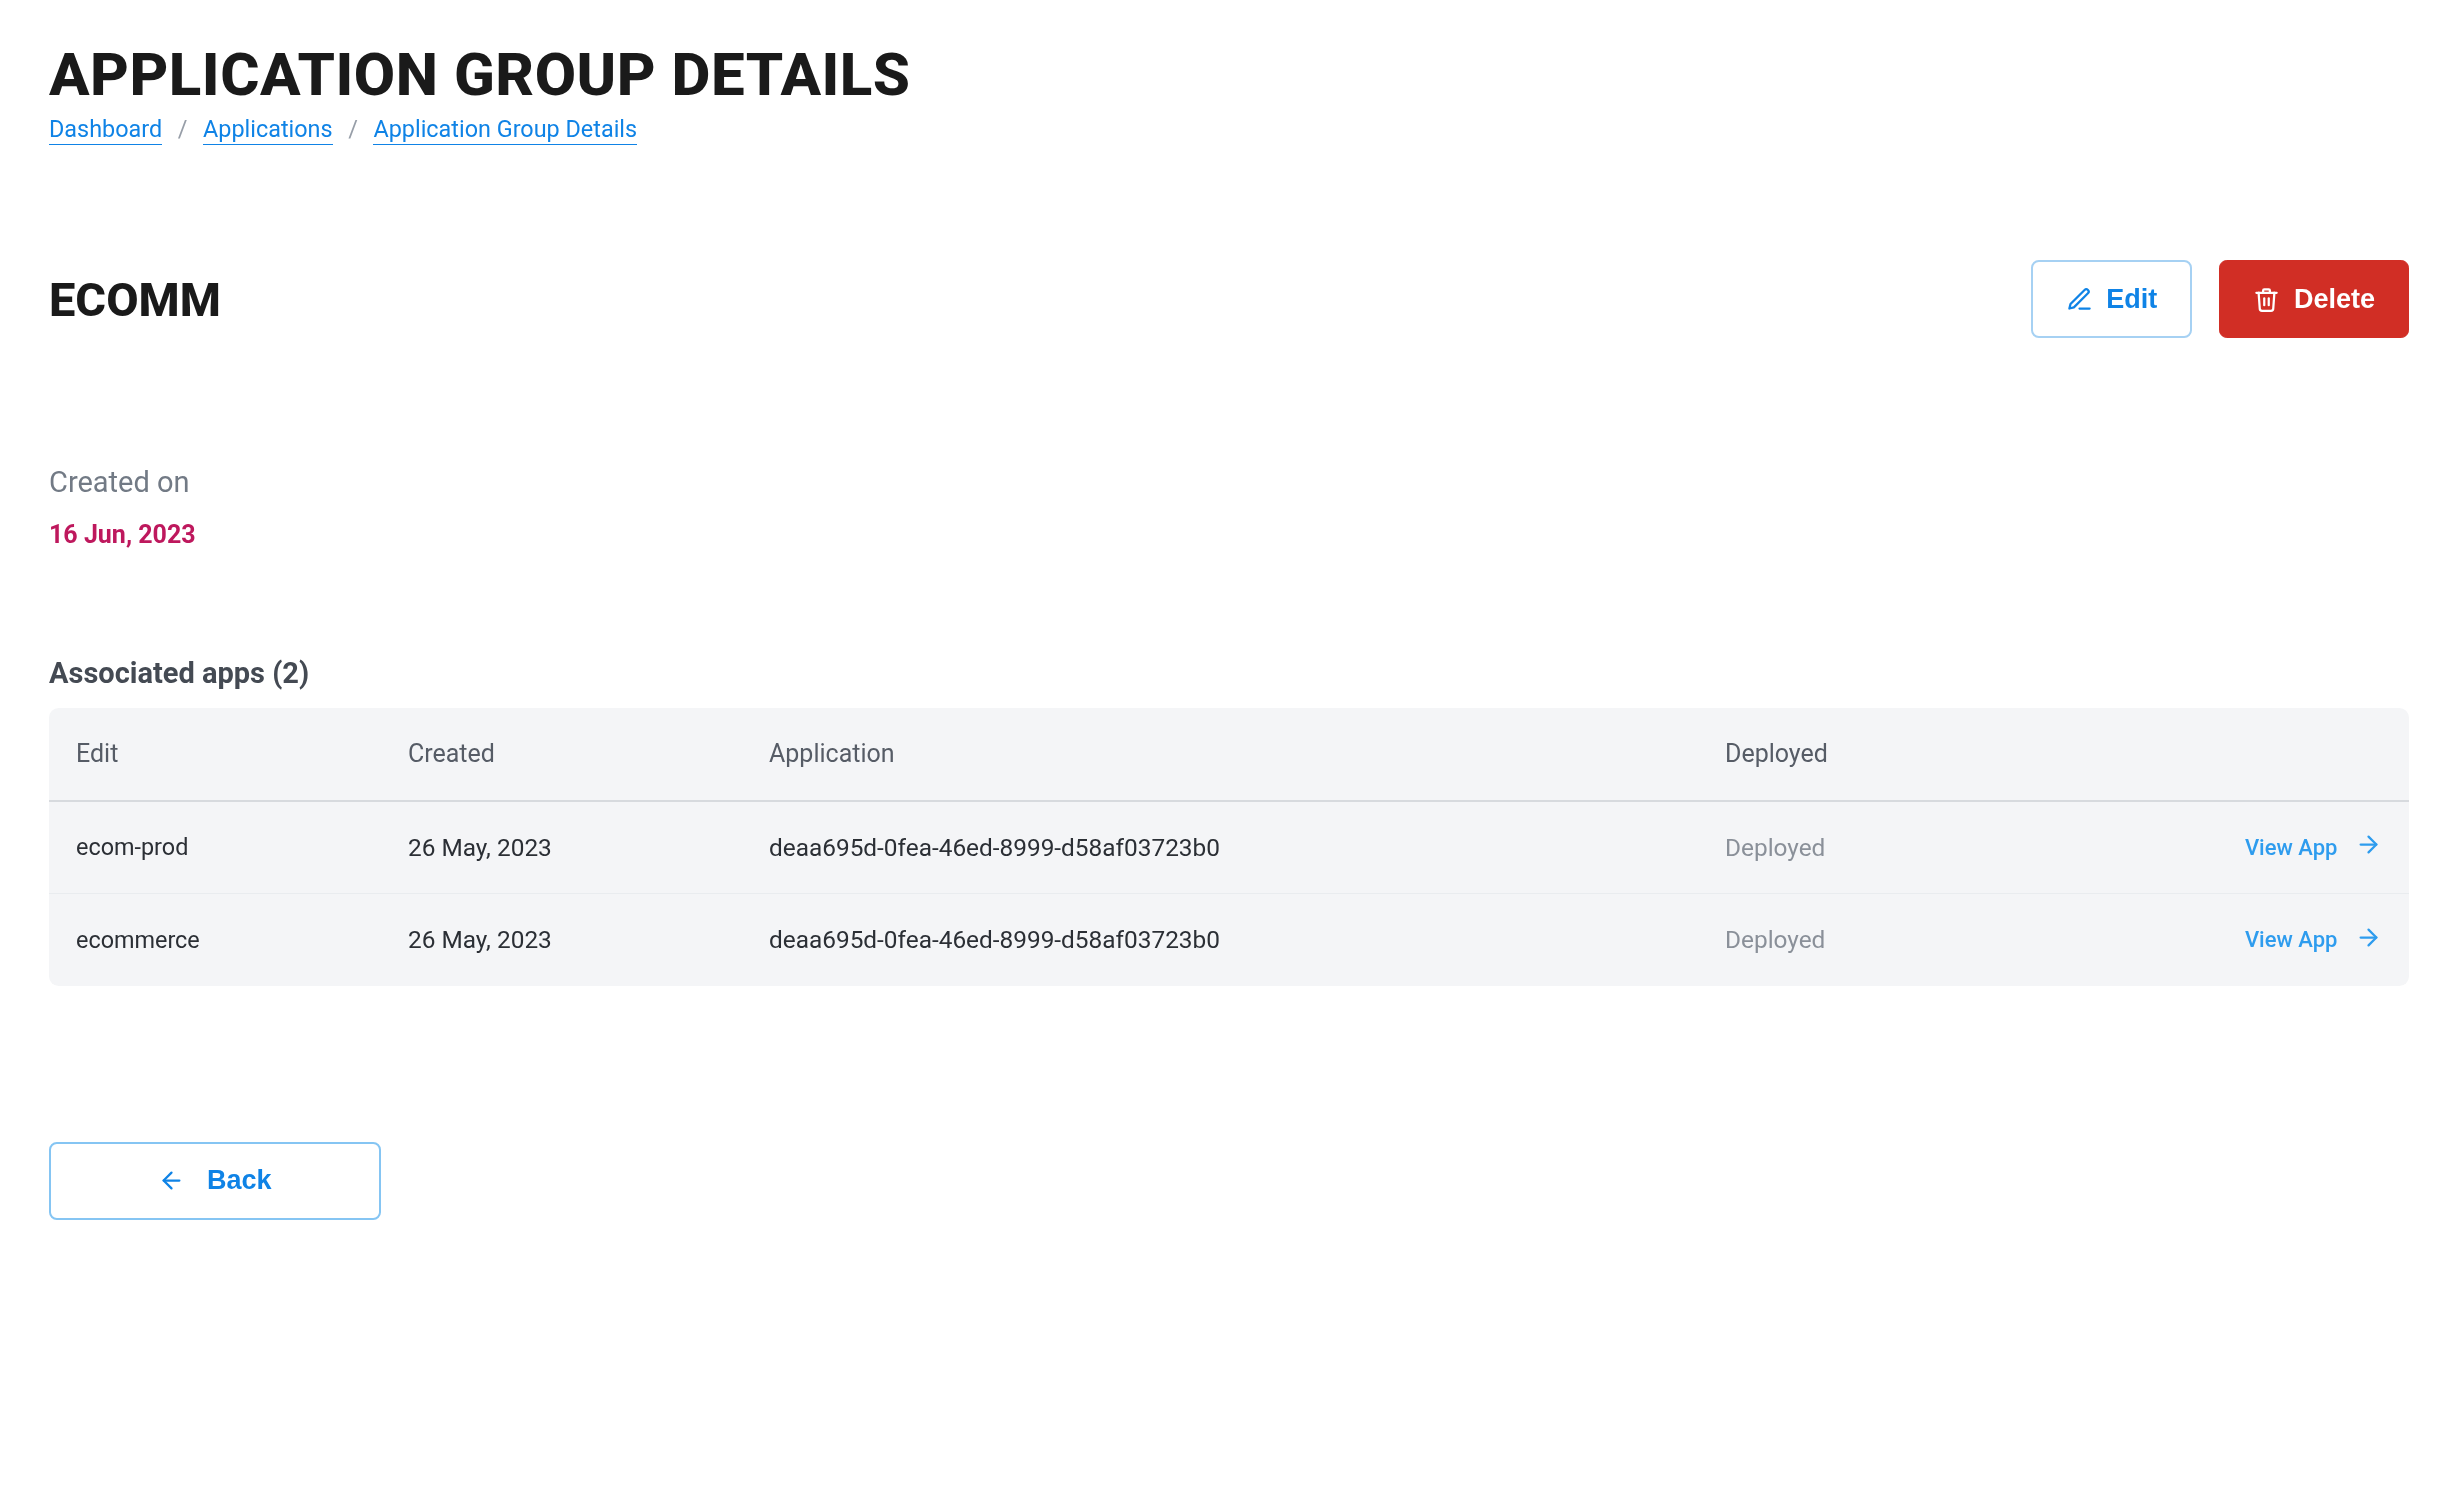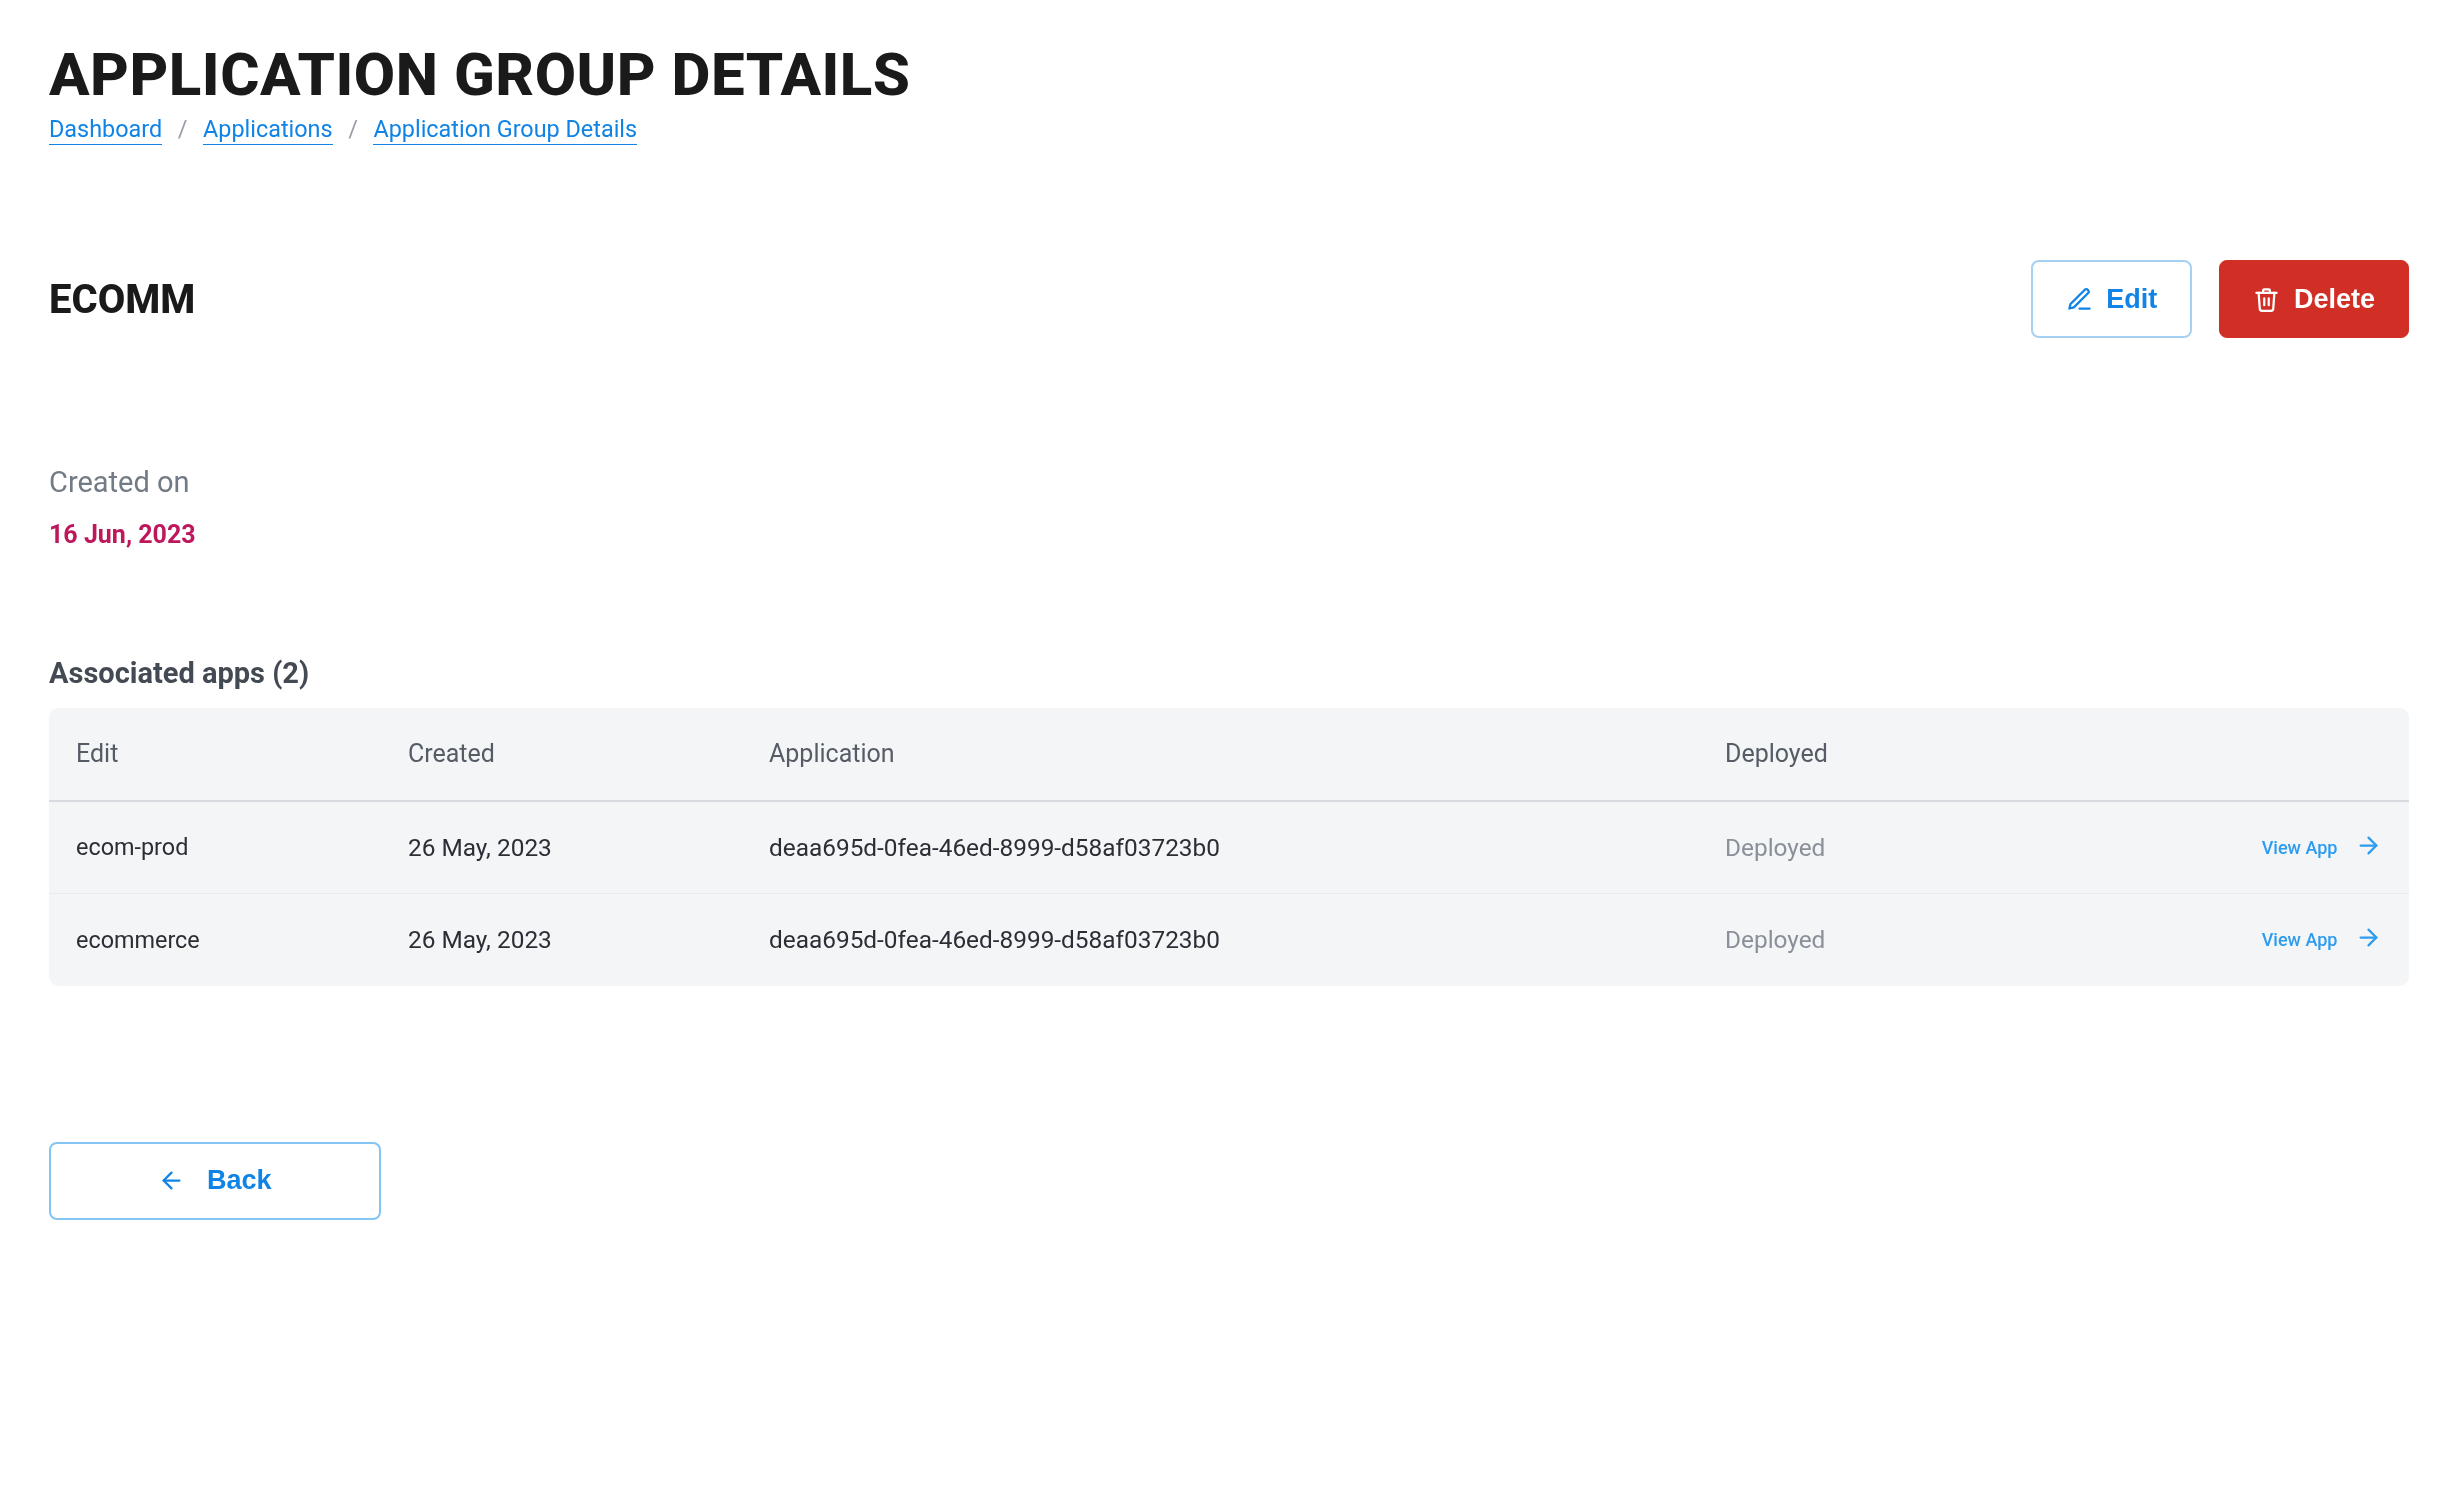--- a/index.html
+++ b/index.html
@@ -56,21 +56,21 @@
   }
 
   
   .titlebar{
     display:flex;
     align-items:center;
     justify-content:space-between;
     margin-top:117px;
   }
   .group-name{
-    font-size:40px;
+    font-size:47px;
     font-weight:800;
     color:#1a1a1a;
     margin:0;
     text-transform:uppercase;
   }
   .actions{display:flex;gap:27px;}
   .btn{
     display:inline-flex;
     align-items:center;
     gap:13.7px;
@@ -147,21 +147,21 @@
   .cell-action{
     display:flex;
     justify-content:flex-end;
     align-items:center;
   }
   .view-app{
     display:inline-flex;
     align-items:center;
     gap:17.6px;
     color:var(--link-light);
-    font-size:18px;
+    font-size:22px;
     font-weight:500;
     cursor:pointer;
   }
 
   
   .deploy-section{margin-top:107px;}
   .deploy-bar{
     display:flex;
     align-items:center;
     justify-content:space-between;

